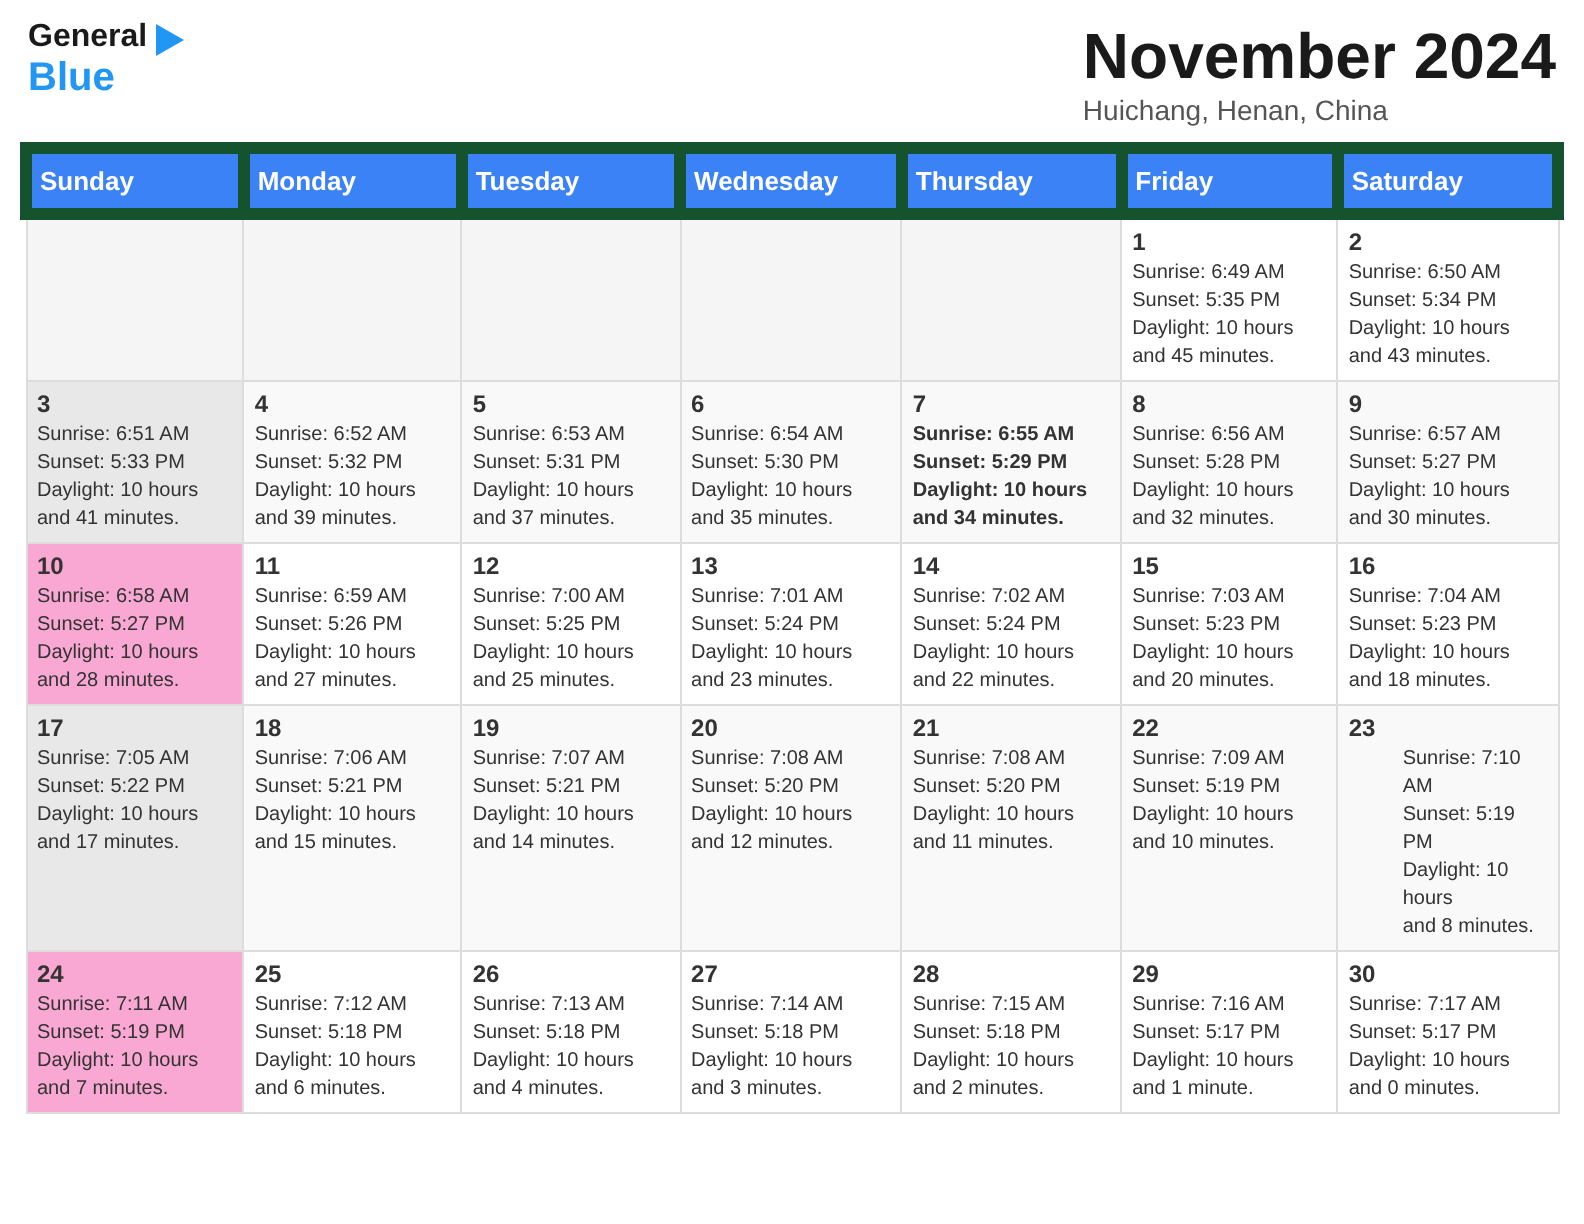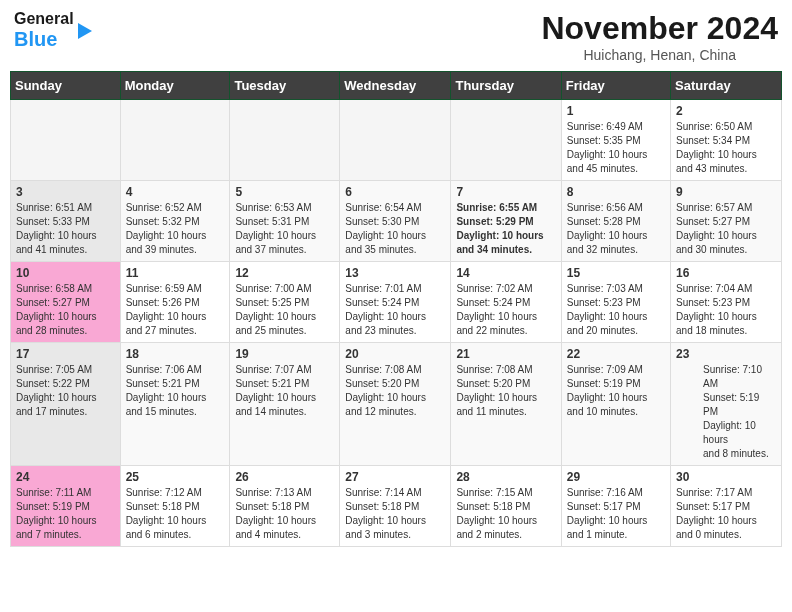--- a/index.html
+++ b/index.html
@@ -11,44 +11,44 @@
       padding: 10px;
     }
     .header {
       display: flex;
       justify-content: space-between;
       align-items: flex-start;
       margin-bottom: 8px;
       padding: 0 4px;
     }
     .title-section {
-      text-align: center;
+      text-align: left;
     }
     .month-year {
       font-size: 32px;
       font-weight: bold;
       color: #1a1a1a;
     }
     .location {
       font-size: 14px;
       color: #555;
     }
     .calendar {
       width: 100%;
       border-collapse: collapse;
       border: 1px solid #ccc;
     }
     .calendar th {
-      background-color: #404040;
+      background-color: #3b82f6;
       color: #fff;
       font-size: 13px;
       font-weight: bold;
       padding: 6px 4px;
       text-align: left;
-      border: 1px solid #14532d;
+      border: 6px solid #14532d;
     }
     .calendar td {
       vertical-align: top;
       padding: 4px 5px;
       border: 1px solid #ddd;
       font-size: 10.5px;
       color: #333;
       width: 113px;
       height: 80px;
       background: #fff;
@@ -71,21 +71,21 @@
     .day-info {
       font-size: 10px;
       line-height: 1.4;
       color: #333;
     }
     .empty-cell {
       background: #f5f5f5 !important;
     }
     .logo-wrapper {
       display: flex;
-      align-items: center;
+      align-items: flex-start;
       gap: 2px;
     }
     .logo-name {
       display: flex;
       flex-direction: column;
     }
     .logo-general {
       font-size: 16px;
       font-weight: bold;
       color: #1a1a1a;

